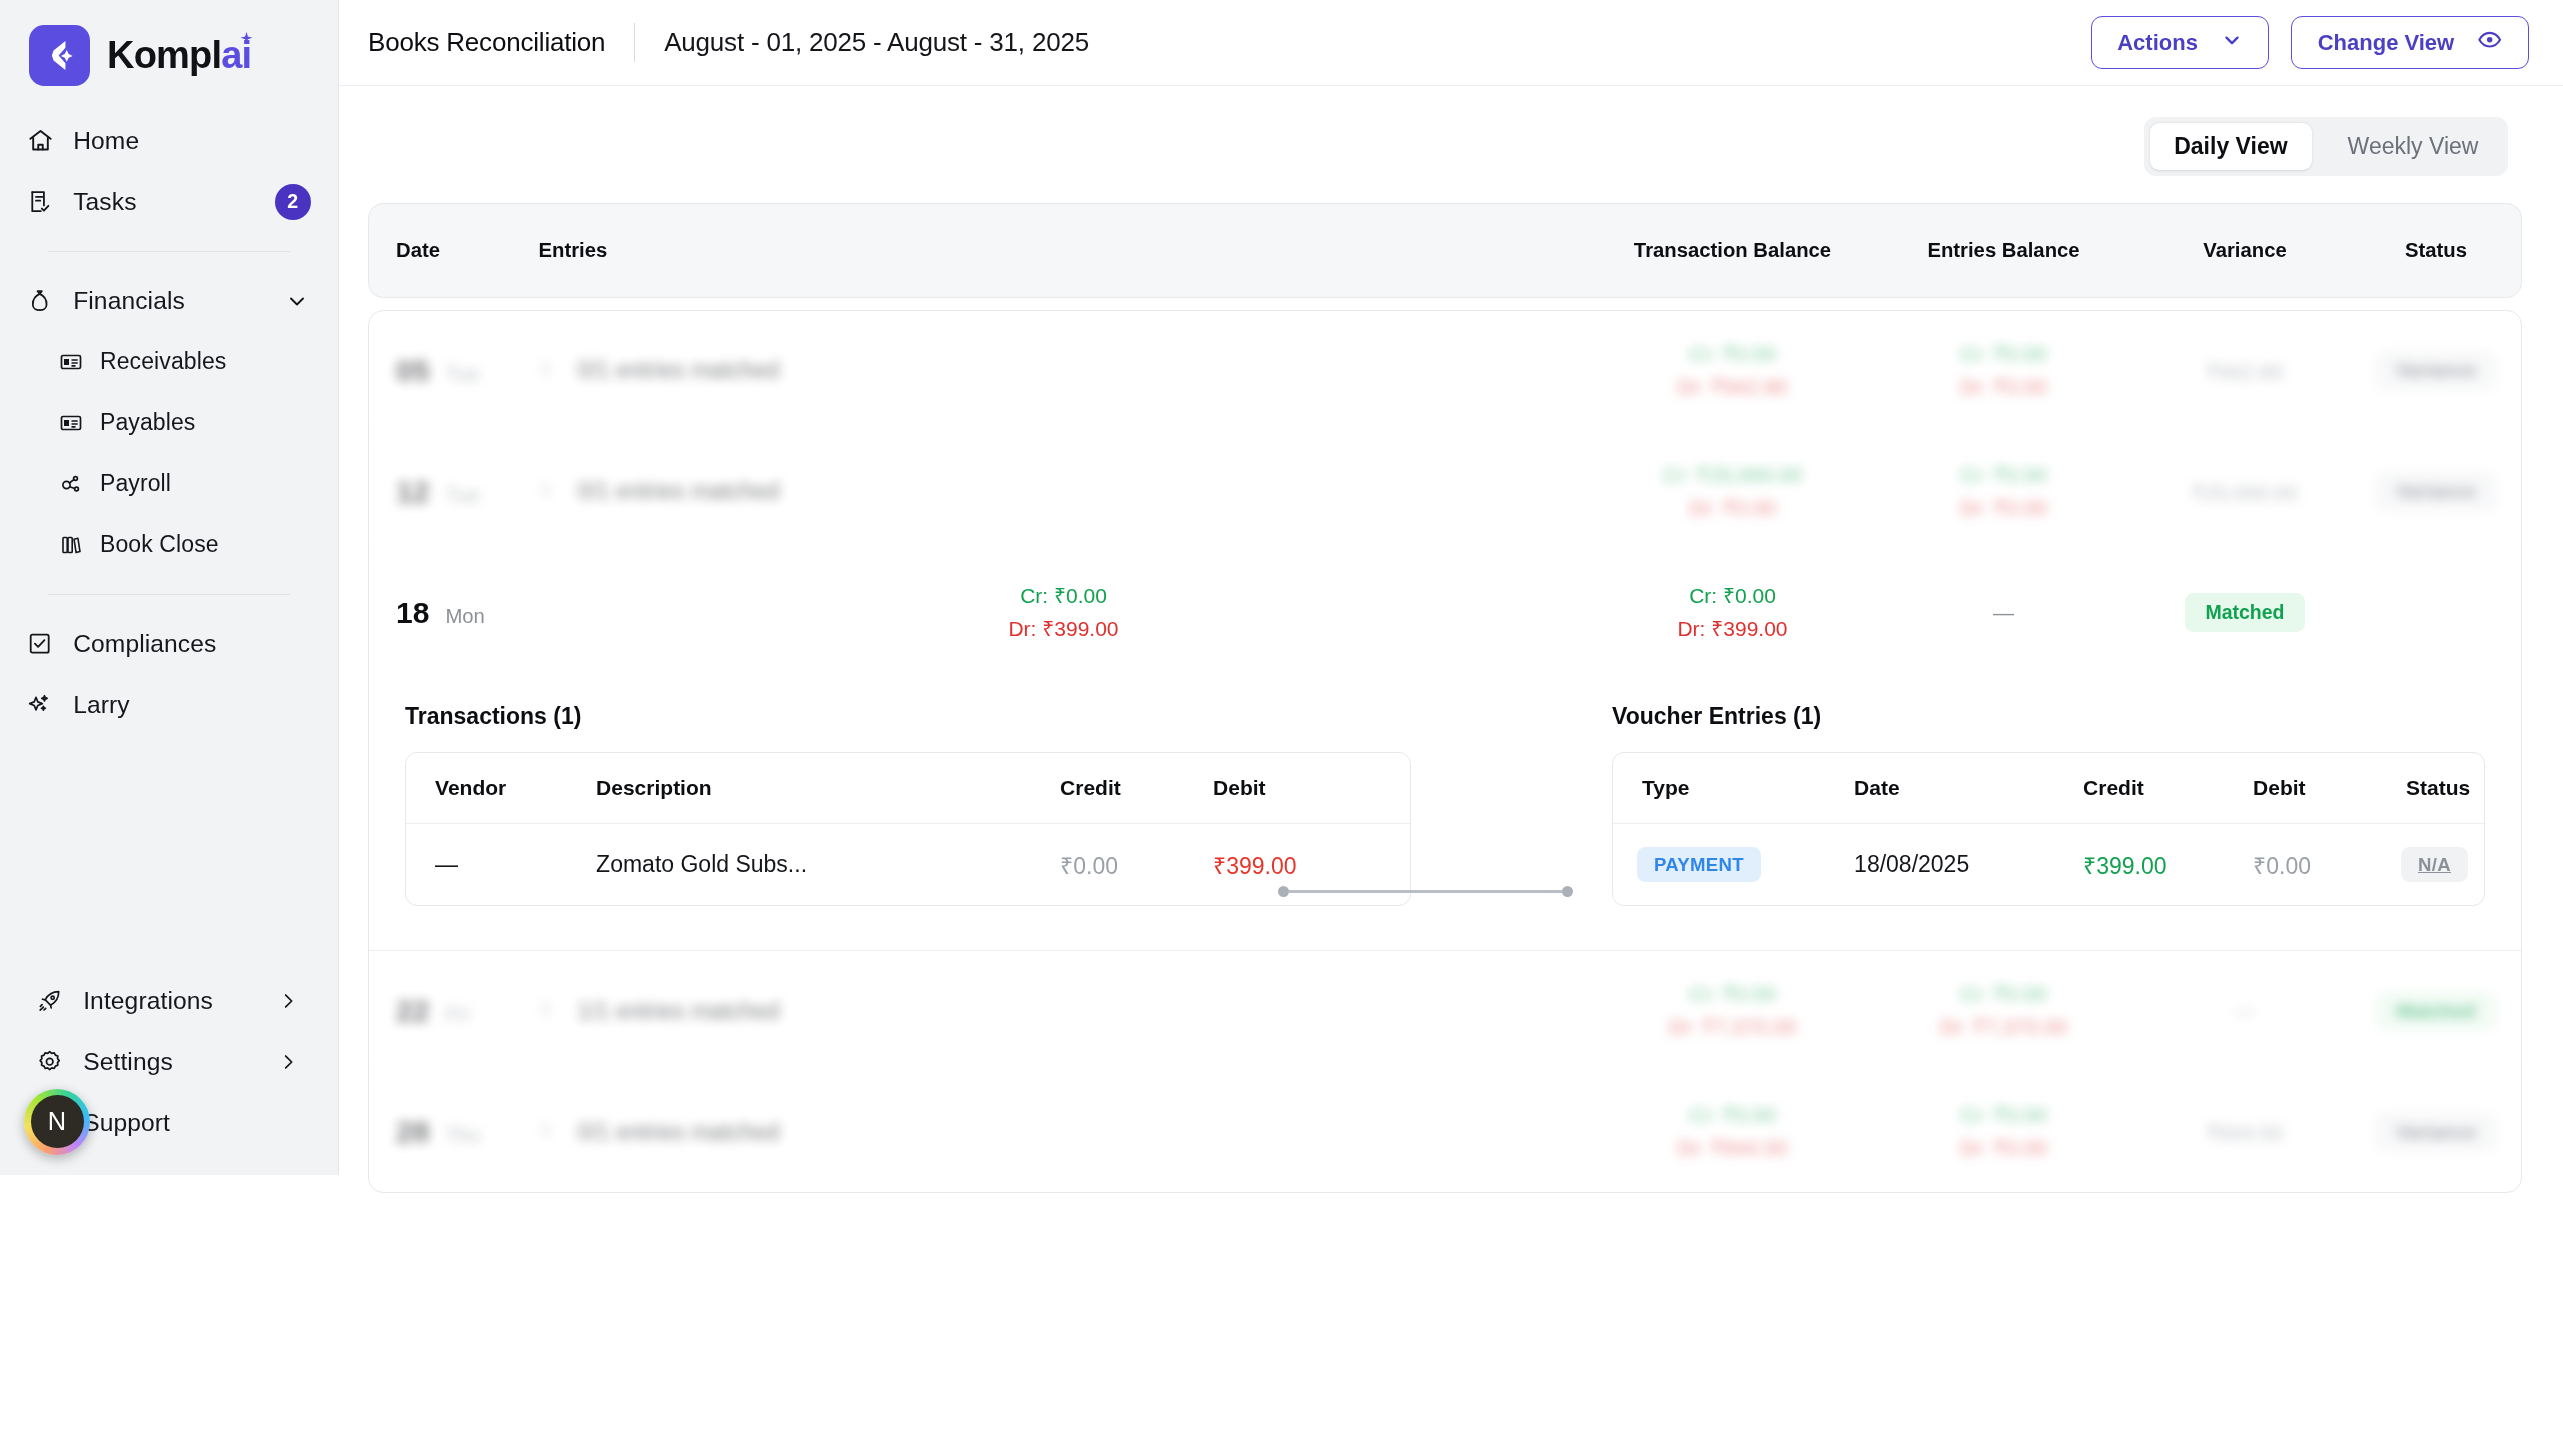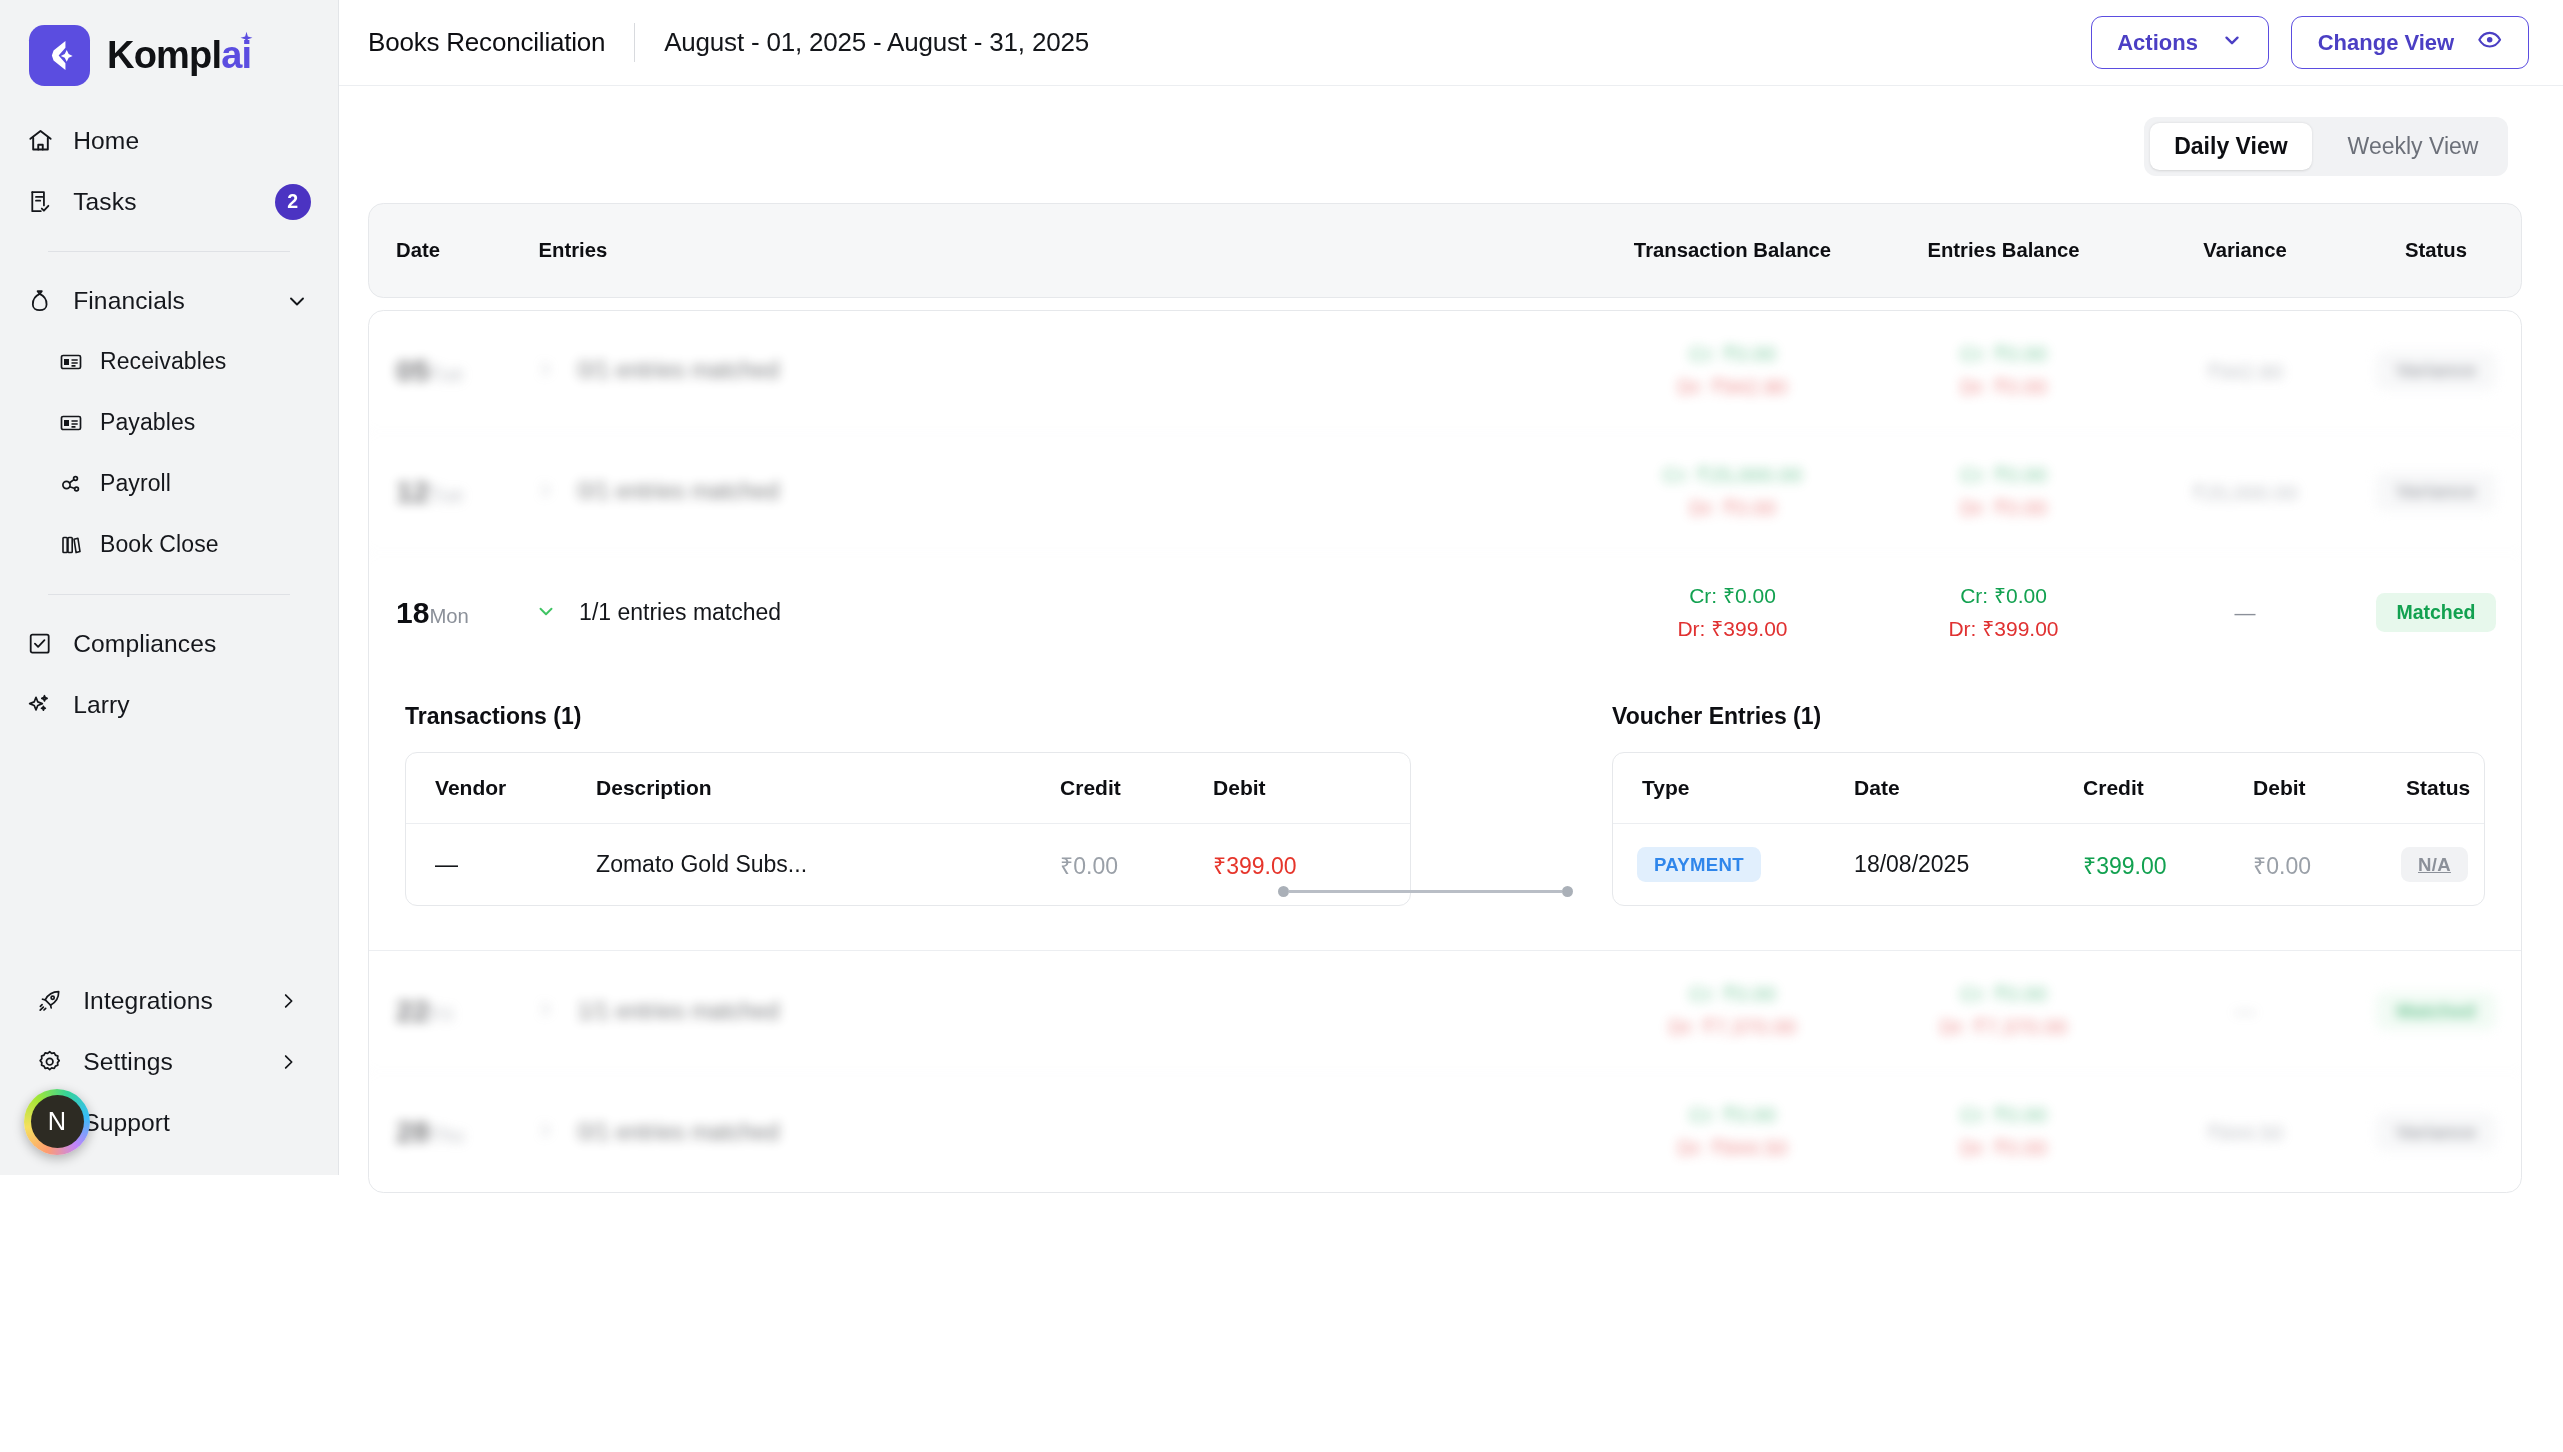--- a/index.html
+++ b/index.html
@@ -123,21 +123,21 @@
     grid-template-columns: 161px 1fr 271px 271px 212px 170px;
     align-items: center;
   }
   .th { font-size: 20.3px; font-weight: 700; color: #0d0e12; padding: 0 8.5px; }
   .th.c { text-align: center; }
   .th.first { padding-left: 27px; }
 
   .row { border-bottom: 0.8px solid #eceef1; }
   .row:last-child { border-bottom: none; }
   .row-main { min-height: 120px; padding: 0; }
-  .date-cell { display: flex; align-items: baseline; gap: 0; padding-left: 27px; }
+  .date-cell { display: flex; align-items: baseline; gap: 16px; padding-left: 27px; }
   .date-num { font-size: 30px; font-weight: 700; color: #0d0e12; }
   .date-dow { font-size: 20.3px; color: #8b9099; }
   .entries-cell { display: flex; align-items: center; gap: 22px; padding-left: 5.1px; }
   .entries-text { font-size: 23px; color: #14161a; }
   .bal-cell { text-align: center; font-size: 21px; line-height: 1.55; }
   .cr { color: #12a150; white-space: nowrap; }
   .dr { color: #e03131; white-space: nowrap; }
   .var-cell { text-align: center; font-size: 21px; color: #8b9099; }
   .status-cell { display: flex; justify-content: center; }
   .pill {
@@ -475,28 +475,20 @@
             </div>
           </div>
         </div>
 
         <div class="row">
           <div class="grid row-main" style="height:120px">
             <div class="date-cell">
               <span class="date-num">18</span>
               <span class="date-dow">Mon</span>
             </div>
-            <div class="entries-cell">
-              <span>
-                <svg width="22" height="22" viewBox="0 0 24 24" fill="none" stroke="#3fc463" stroke-width="2.1" stroke-linecap="round" stroke-linejoin="round">
-                    <path d="M6 9.5 L12 15.5 L18 9.5"></path>
-                  </svg>
-              </span>
-              <span class="entries-text">1/1 entries matched</span>
-            </div>
             <div class="bal-cell">
               <div class="cr">Cr: ₹0.00</div>
               <div class="dr">Dr: ₹399.00</div>
             </div>
             <div class="bal-cell">
               <div class="cr">Cr: ₹0.00</div>
               <div class="dr">Dr: ₹399.00</div>
             </div>
             <div class="var-cell">—</div>
             <div class="status-cell">

